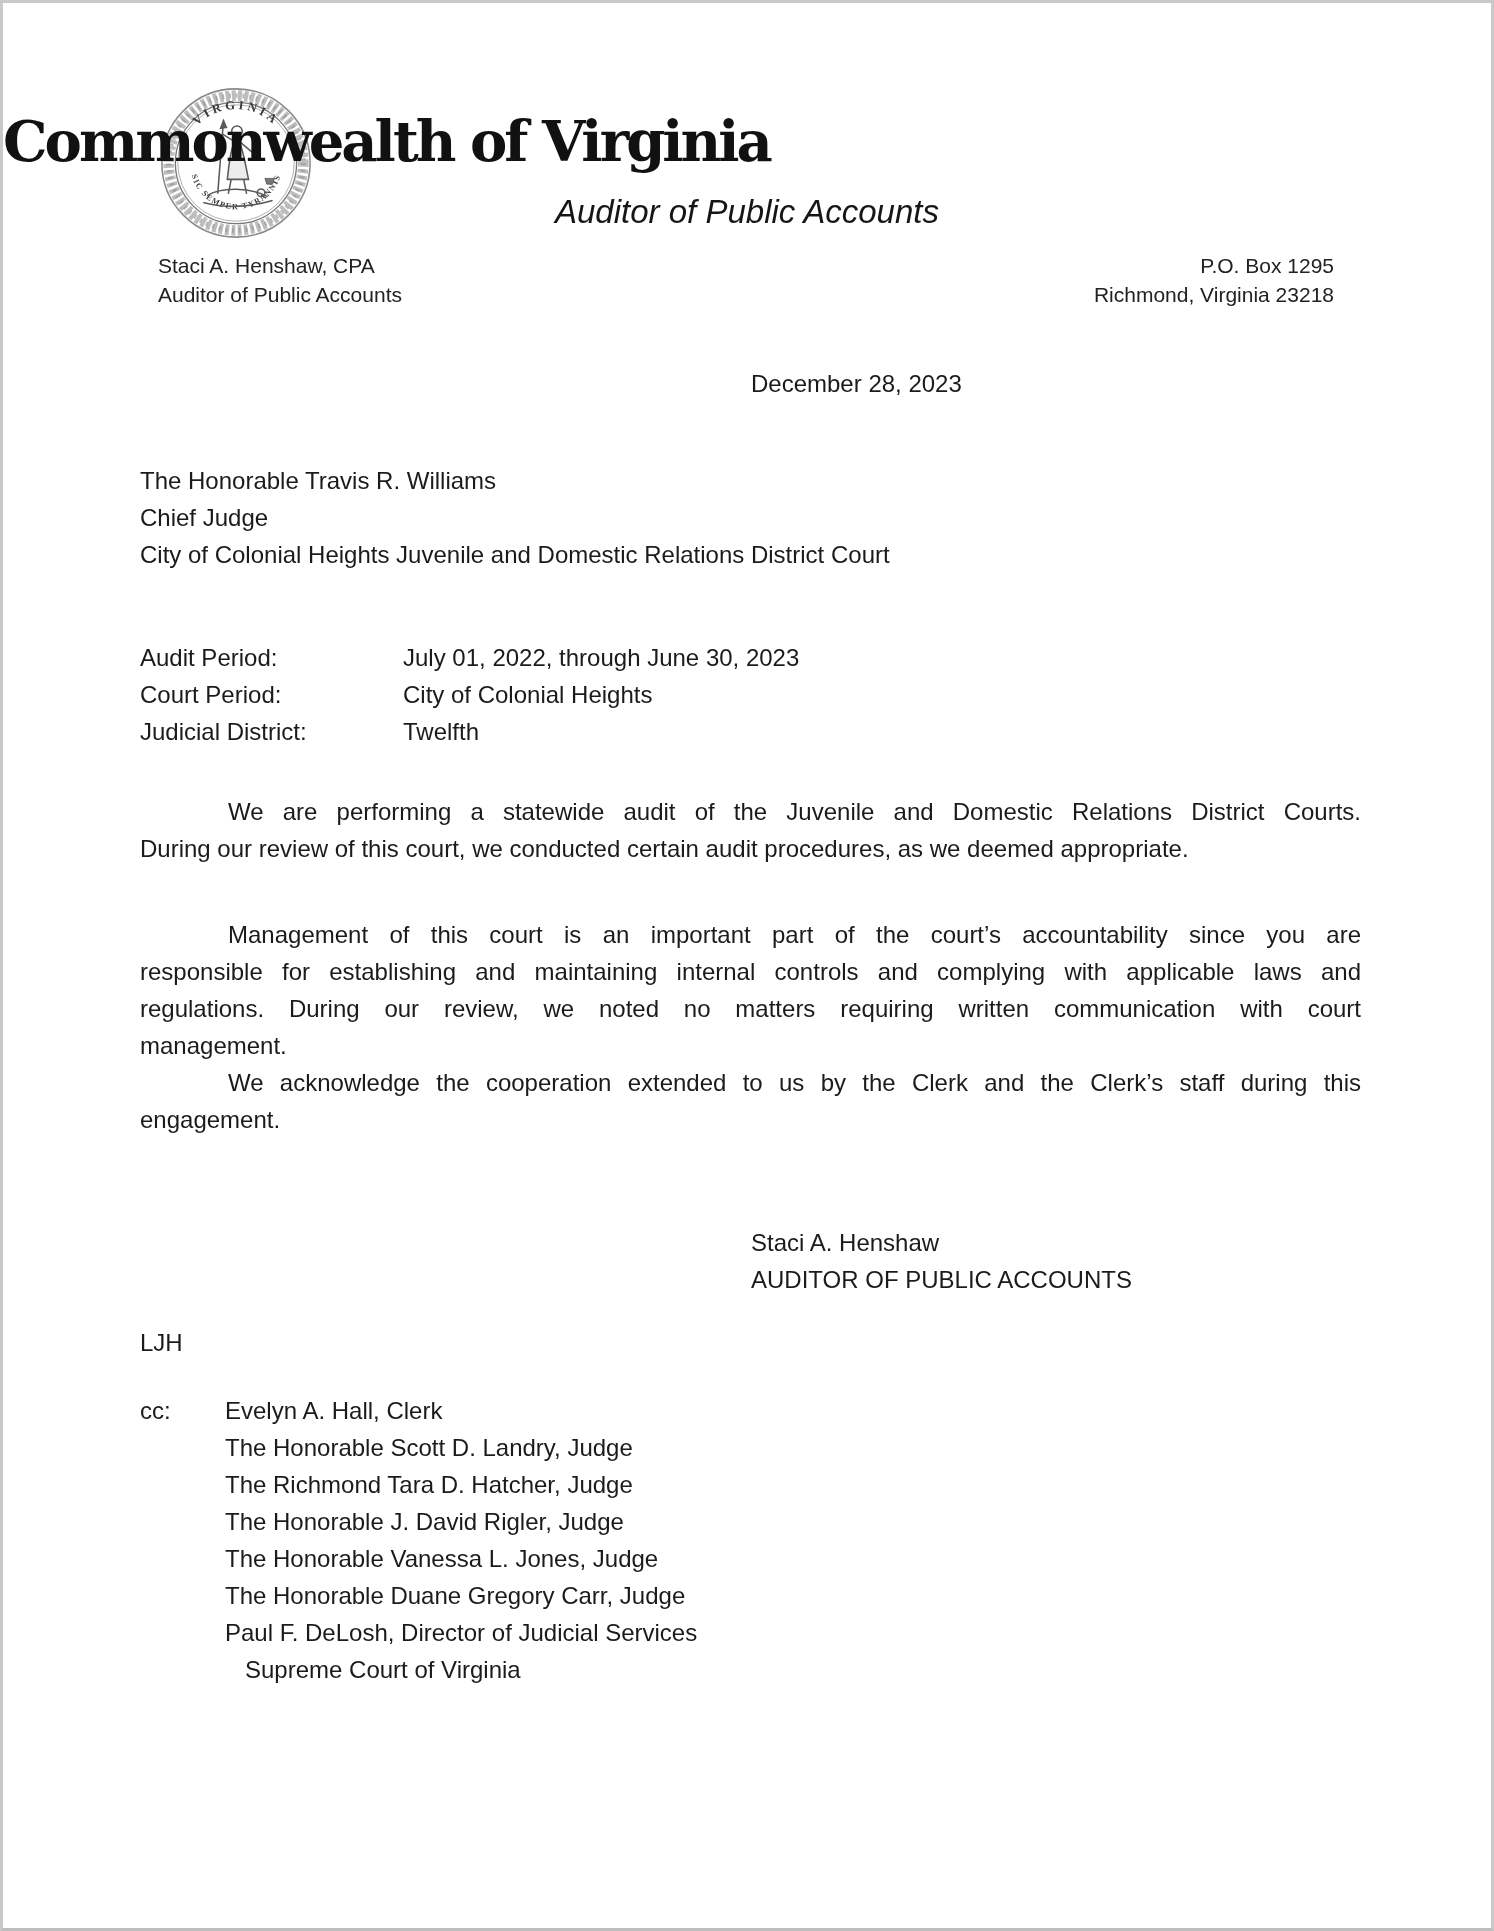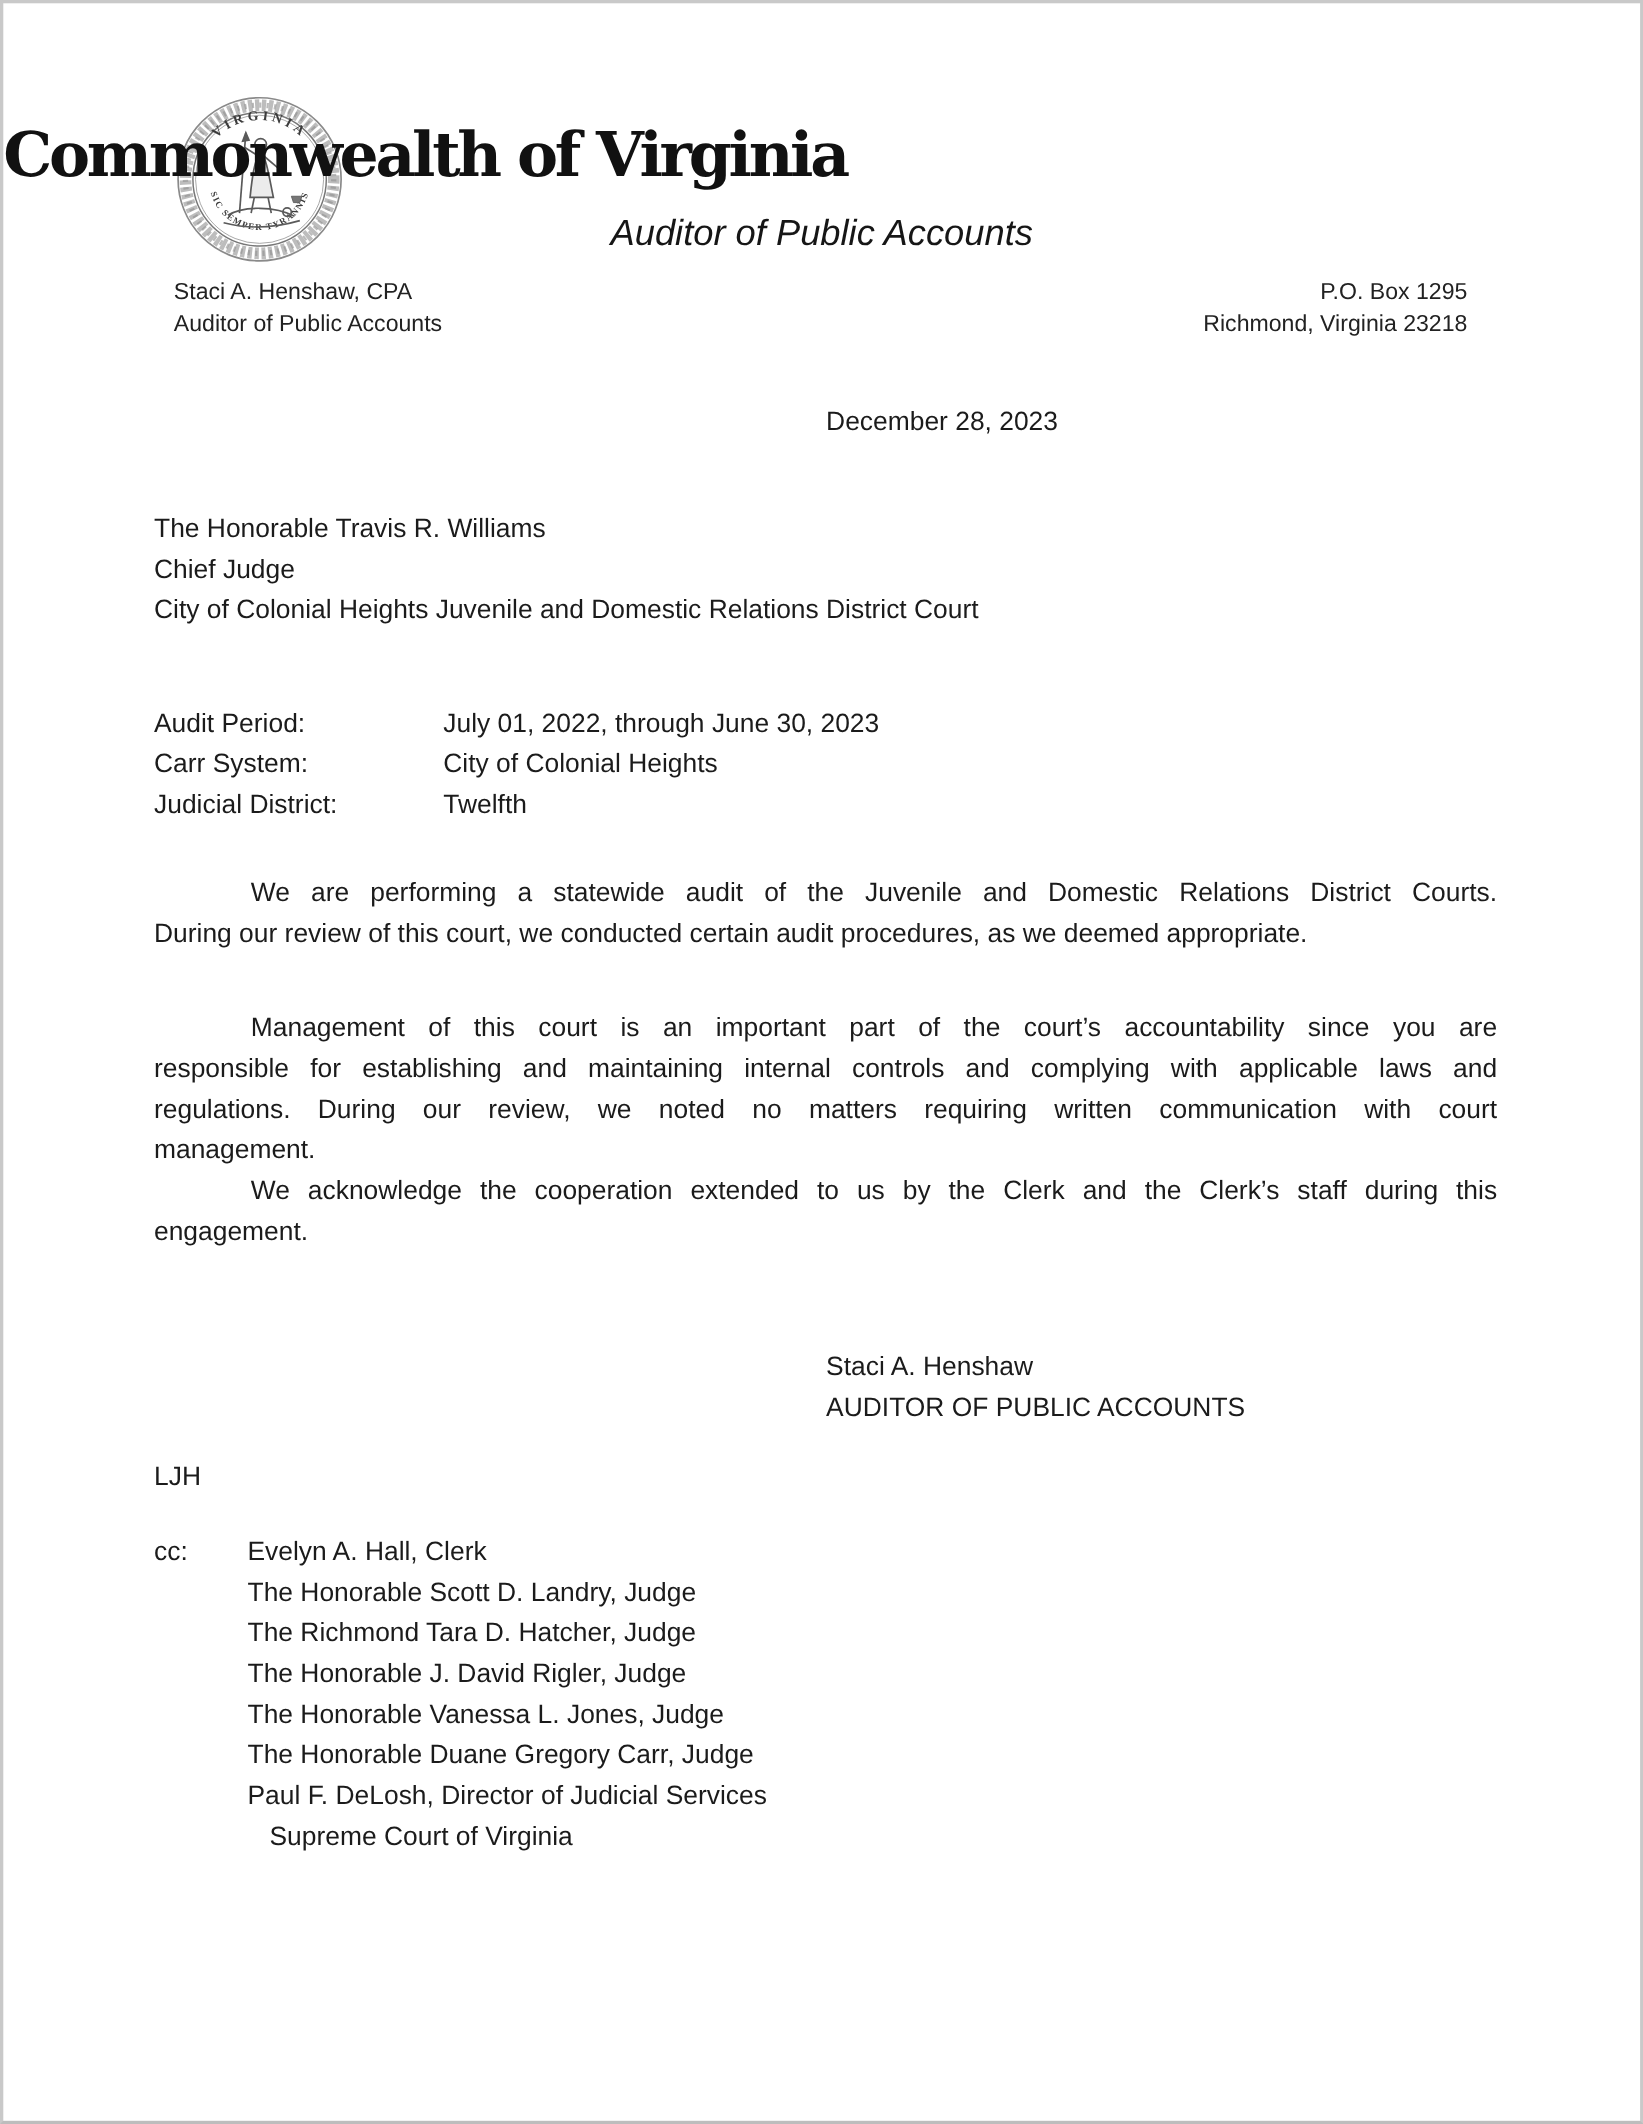--- a/index.html
+++ b/index.html
@@ -131,21 +131,21 @@
     <div>Chief Judge</div>
     <div>City of Colonial Heights Juvenile and Domestic Relations District Court</div>
   </div>
 
   <div class="audit-info">
     <div class="audit-row">
       <div class="audit-label">Audit Period:</div>
       <div>July 01, 2022, through June 30, 2023</div>
     </div>
     <div class="audit-row">
-      <div class="audit-label">Carr System:</div>
+      <div class="audit-label">Court Period:</div>
       <div>City of Colonial Heights</div>
     </div>
     <div class="audit-row">
       <div class="audit-label">Judicial District:</div>
       <div>Twelfth</div>
     </div>
   </div>
 
   <div class="para para-1">
     <div class="line first j">We are performing a statewide audit of the Juvenile and Domestic Relations District Courts.</div>

